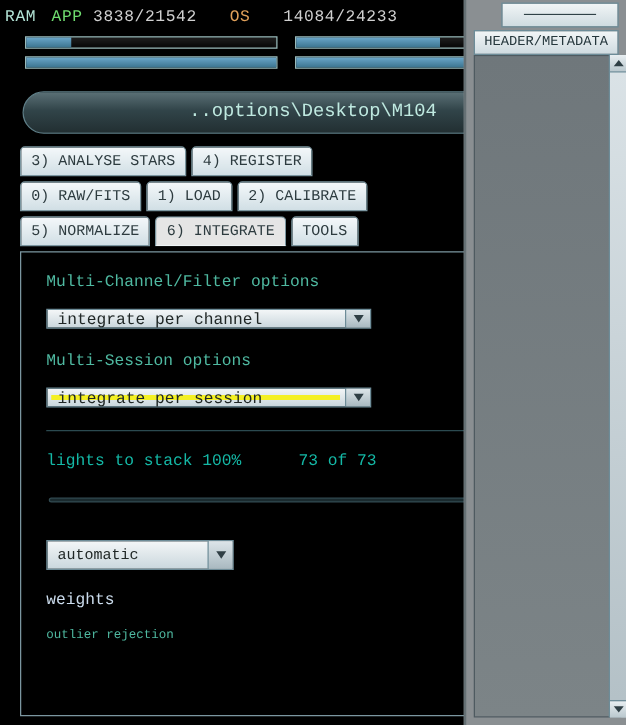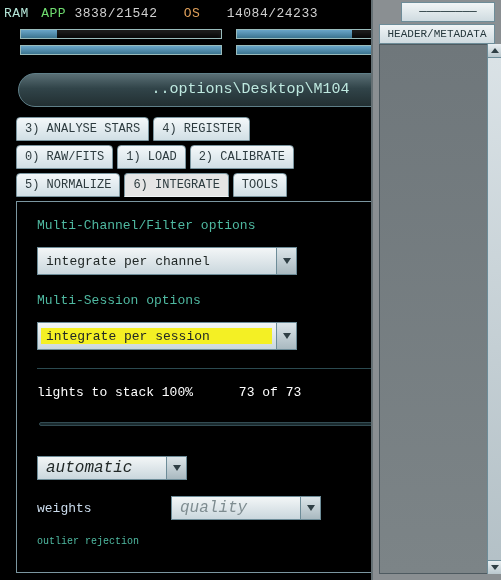--- a/index.html
+++ b/index.html
@@ -90,21 +90,21 @@
   .scroll-thumb {
     position: absolute; left:2px; right:2px; top:2px; height:80px;
     background: linear-gradient(#e8eff2,#aebdc3);
     border: 1px solid #7b96a0;
     border-radius: 2px;
   }
 
   .section-title { color: #4fb9a1; margin: 2px 0 14px 0; font-size:13px; }
 
   .select {
-    width: 260px; height: 28px;
+    width: 260px; height: 16px;
     background: linear-gradient(#f3f6f7,#cad7dd);
     border: 1px solid #6d8c98;
     display: flex; align-items: center;
     position: relative;
     margin-bottom: 18px;
   }
   .select.highlight::before {
     content:""; position:absolute; left:3px; right:24px; top:5px; bottom:5px;
     background: #f4f024;
   }
@@ -127,21 +127,21 @@
     border-left:4px solid transparent;
     border-right:4px solid transparent;
     border-top:6px solid #2f3f45;
   }
 
   .hr {
     border: none; border-top: 1px solid #2b4a50;
     margin: 4px 0 16px 0;
   }
 
-  .stack-line { color:#ffffff; font-size:13px; margin-bottom:18px; }
+  .stack-line { color:#14b8a6; font-size:13px; margin-bottom:18px; }
   .stack-line .count { margin-left: 38px; }
 
   .slider {
     position: relative; height: 12px;
     margin: 0 6px 26px 2px;
   }
   .slider-track {
     position:absolute; left:0; right:0; top:4px; height:4px;
     background: #1a2a2e;
     border:1px solid #324b52;
@@ -150,21 +150,21 @@
   .slider-thumb {
     position:absolute; right:0; top:-2px;
     width:16px; height:16px; border-radius:50%;
     background: radial-gradient(circle at 35% 30%, #f7fafb 0%, #b6c6cc 55%, #6e868f 100%);
     border:1px solid #51707a;
   }
 
   .form-row { display:flex; align-items:center; gap:12px; margin-bottom:16px; }
   .form-row .fl { width:122px; color:#cde; font-size:13px; }
   .form-row .select { width:150px; height:24px; margin-bottom:0; }
-  .form-row .select .select-text { font-size:16px;font-style:italic; }
+  .form-row .select .select-text { font-size:12px; }
 
   .outlier { color:#4fb9a1; font-size:10px; margin-top:4px; }
 
   
   .right-pane {
     position:absolute; right:0; top:0; width:130px; height:580px;
     background:#8a8f92;
     border-left:2px solid #657074;
   }
   .right-head {
@@ -295,24 +295,20 @@
 
     <div class="form-row">
       <div class="select">
         <span class="select-text">automatic</span>
         <span class="select-arrow"></span>
       </div>
     </div>
 
     <div class="form-row">
       <div class="fl">weights</div>
-      <div class="select disabled">
-        <span class="select-text">quality</span>
-        <span class="select-arrow"></span>
-      </div>
     </div>
 
     <div class="outlier">outlier rejection</div>
   </div>
   <div class="scroll-track">
     <div class="scroll-thumb"></div>
   </div>
 </div>
 
 <div class="right-pane">

